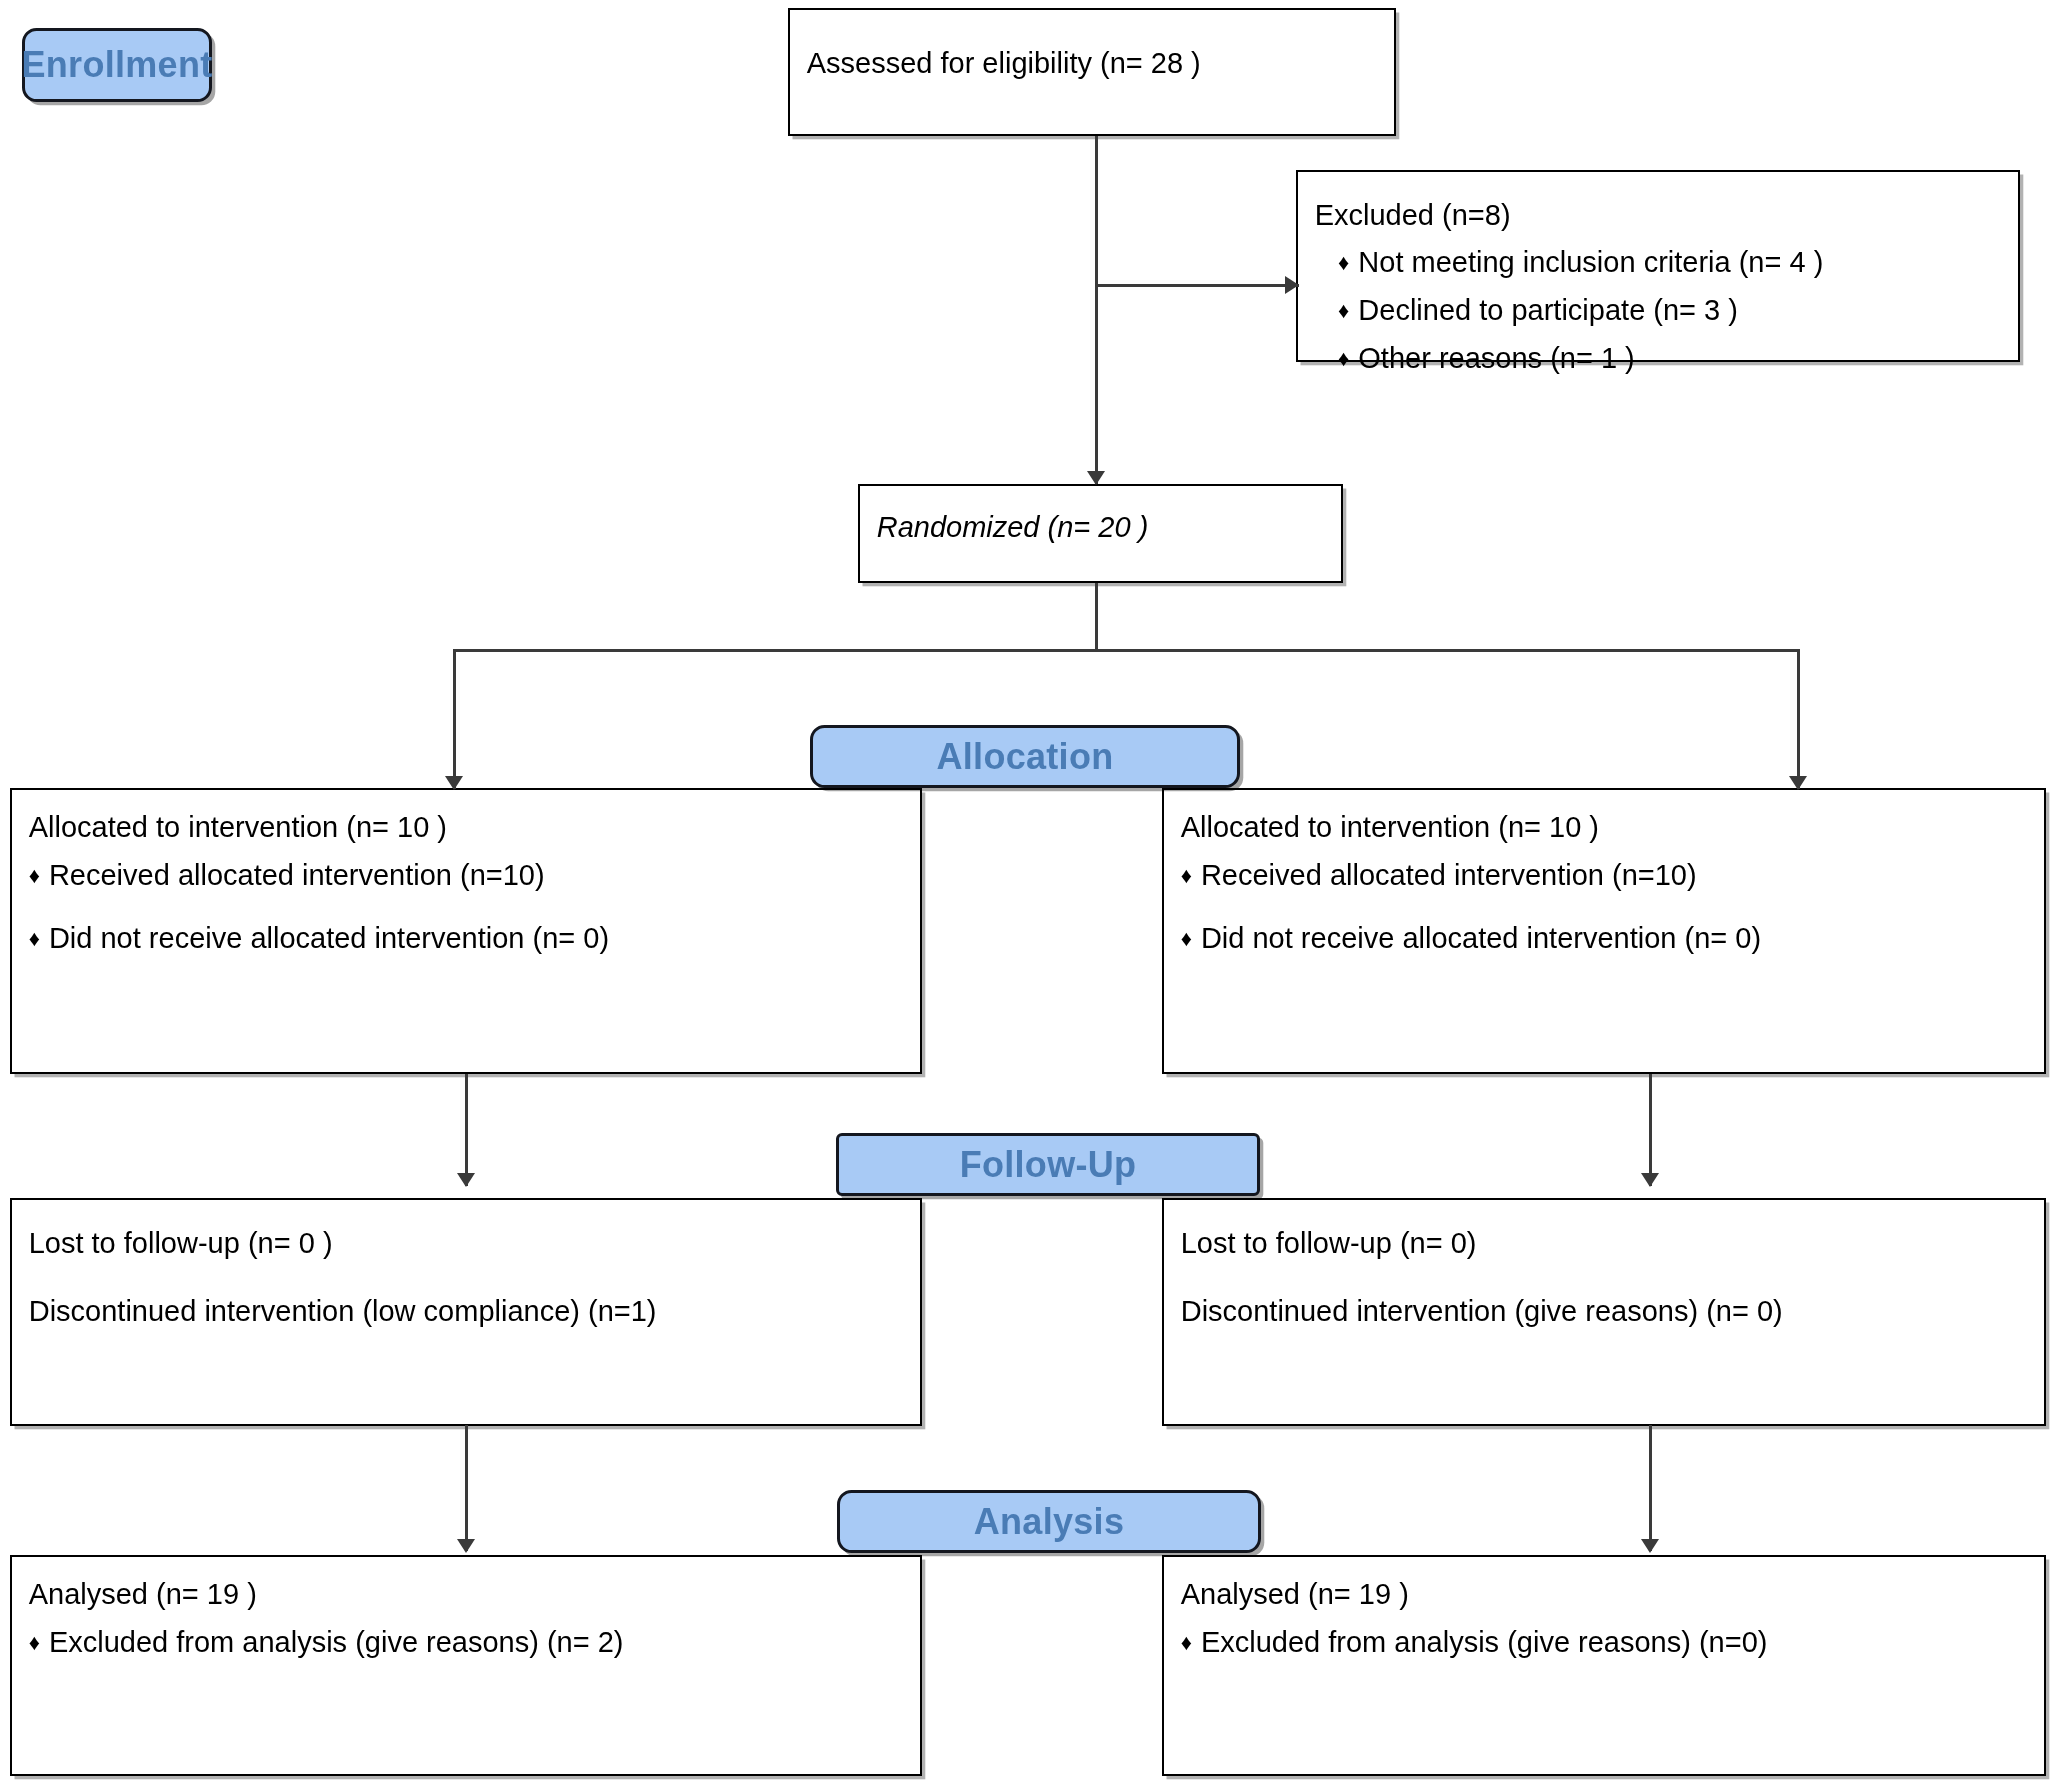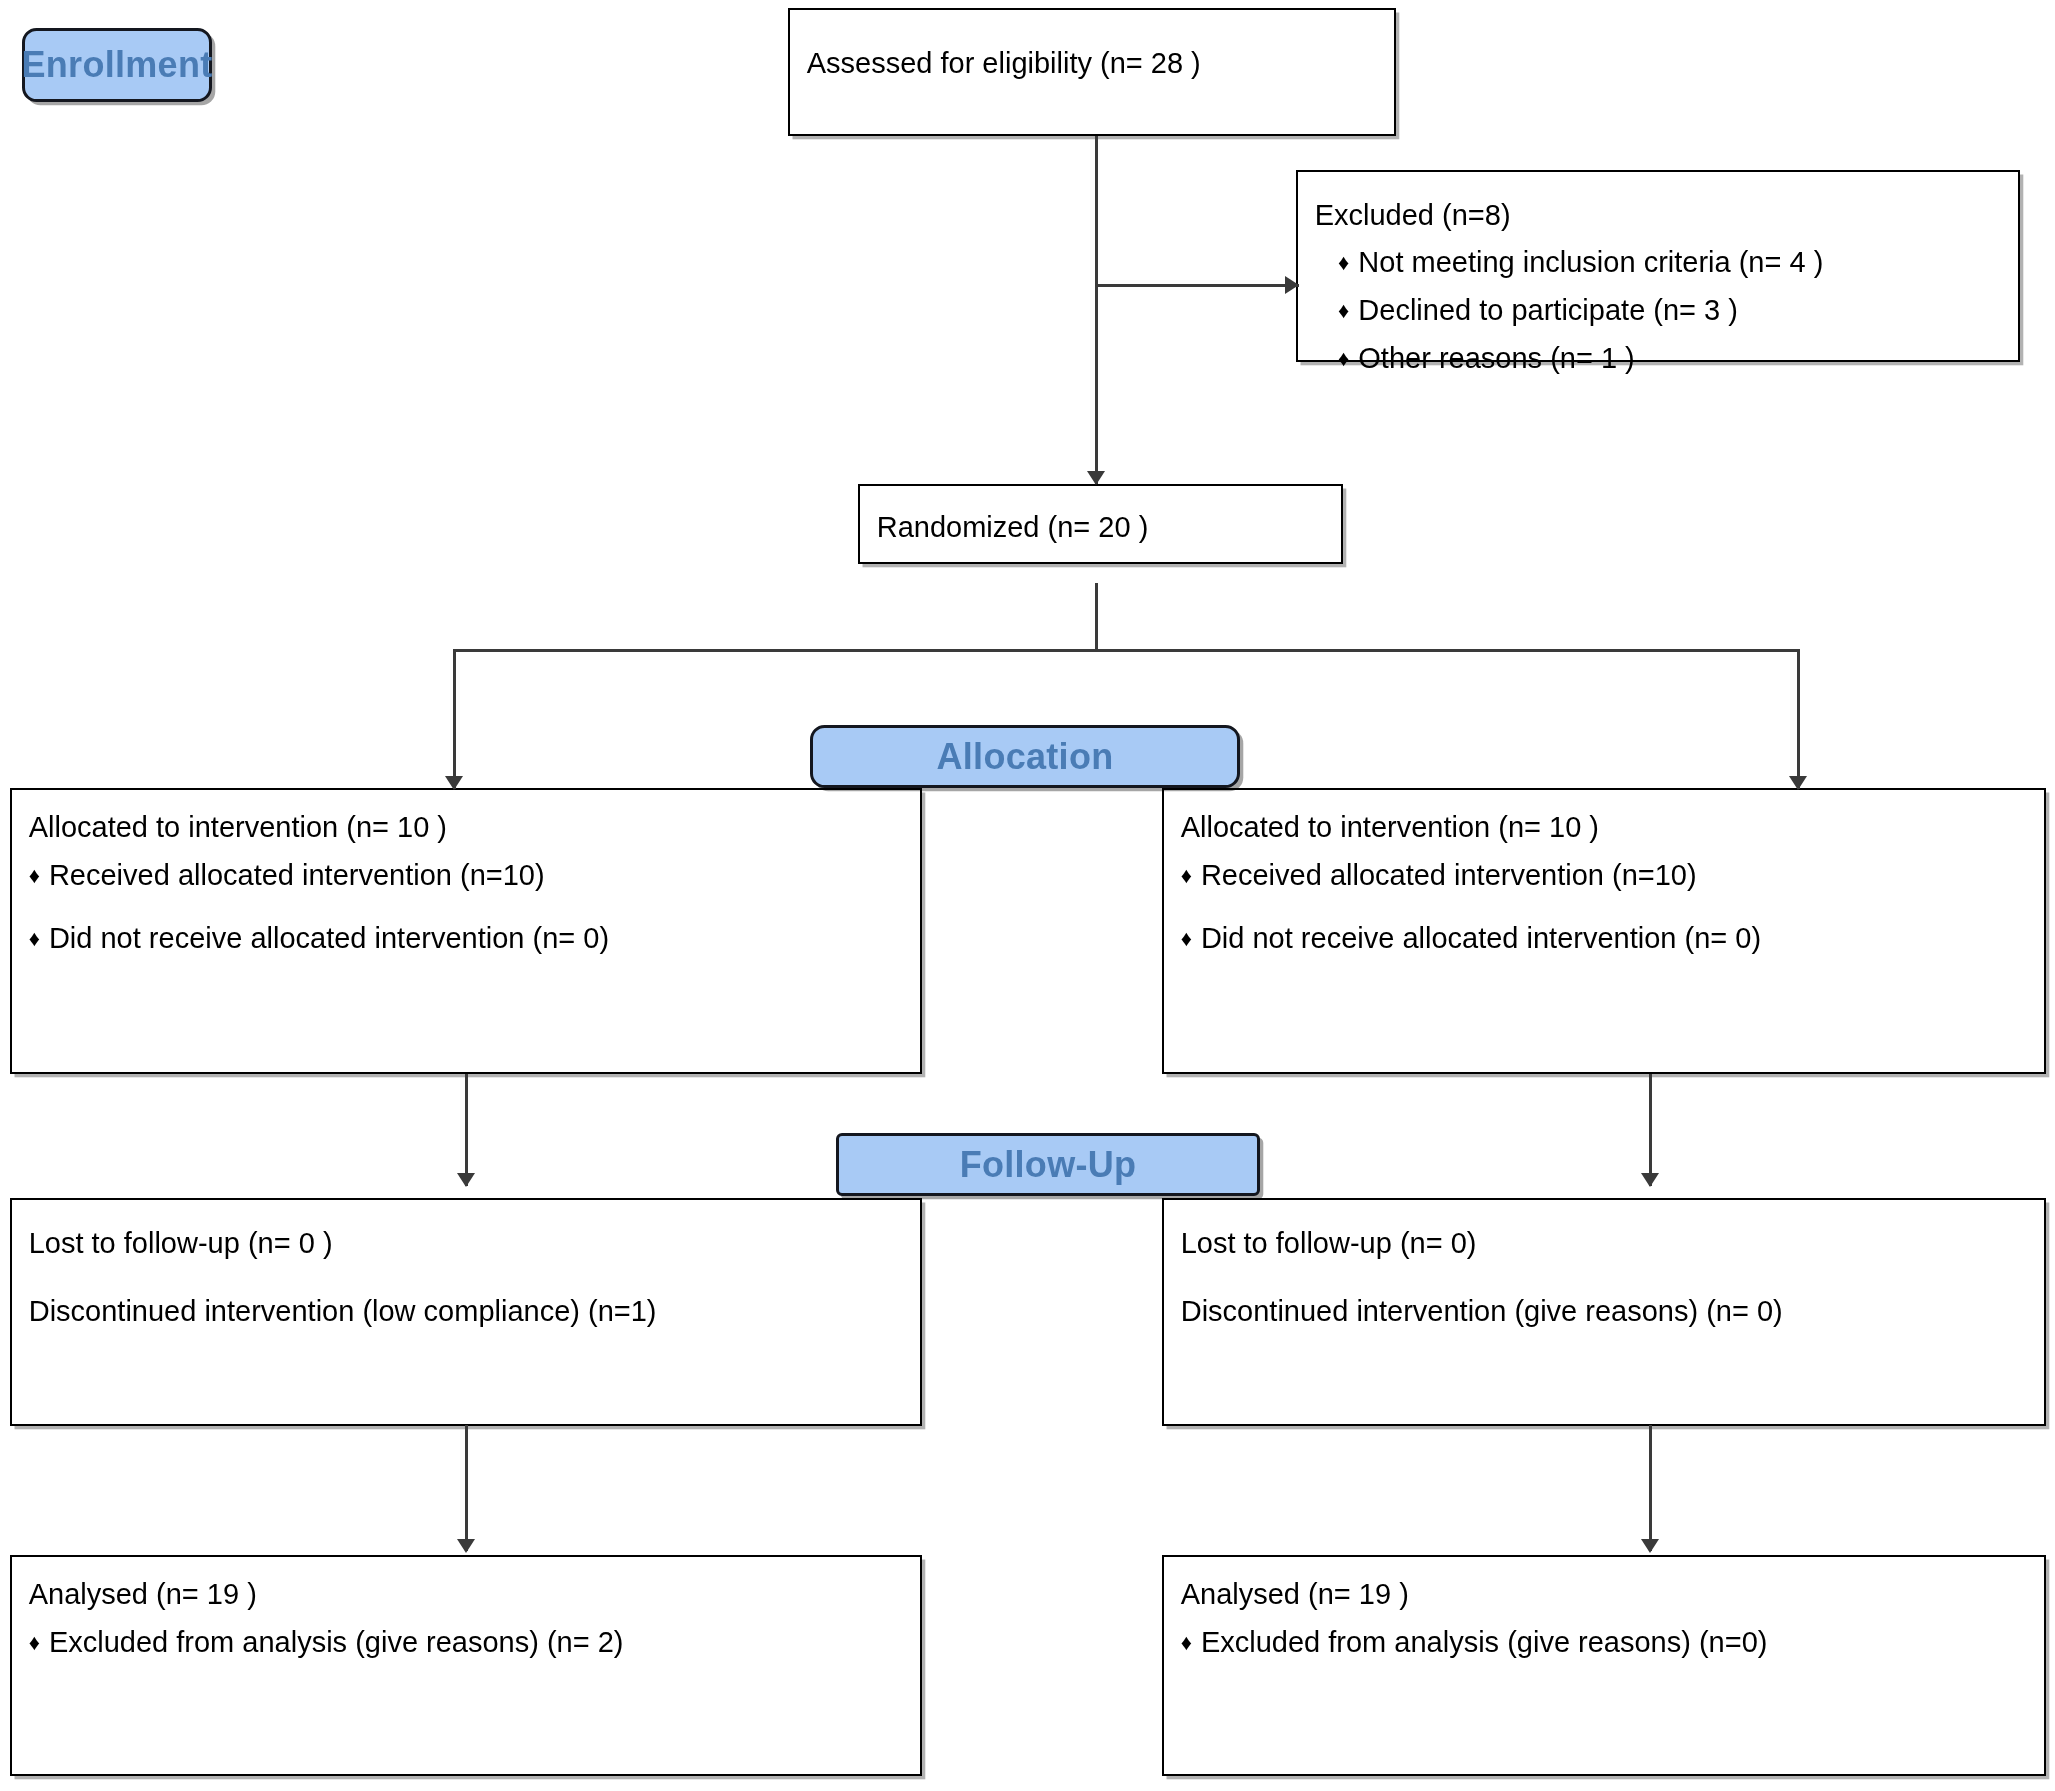--- a/index.html
+++ b/index.html
@@ -138,21 +138,21 @@
         <span class="txt">Declined to participate (n= 3 )</span>
       </div>
       <div class="gap-sm"></div>
       <div class="bullet-row" style="margin-left:23.4px;">
         <span class="bullet-glyph">♦</span>
         <span class="txt">Other reasons (n= 1 )</span>
       </div>
     </div>
   </div>
 
-  <div class="box" style="left:858px; top:484px; width:485px; height:80px;">
+  <div class="box" style="left:858px; top:484px; width:485px; height:99px;font-style:italic;">
     <div class="pad" style="top:23.4px;">
       <div class="txt">Randomized (n= 20 )</div>
     </div>
   </div>
 
   <div class="vline" style="left:1095px; top:583px; width:3.3px; height:67px;"></div>
   <div class="hline" style="left:453px; top:649px; width:1347px; height:3.3px;"></div>
   <div class="vline" style="left:453px; top:649px; width:3.3px; height:140px;"></div>
   <div class="arrow-down" style="left:445px; top:776px;"></div>
   <div class="vline" style="left:1797px; top:649px; width:3.3px; height:140px;"></div>
@@ -217,20 +217,23 @@
       <div class="gap-lg"></div>
       <div class="txt">Discontinued intervention (give reasons) (n= 0)</div>
     </div>
   </div>
 
   <div class="vline" style="left:465px; top:1425px; width:3.3px; height:126px;"></div>
   <div class="arrow-down" style="left:457px; top:1539px;"></div>
   <div class="vline" style="left:1649px; top:1425px; width:3.3px; height:126px;"></div>
   <div class="arrow-down" style="left:1641px; top:1539px;"></div>
 
+  <div class="badge" style="left:837px; top:1490px; width:424px; height:63px;">
+    <span>Analysis</span>
+  </div>
 
   <div class="box" style="left:10px; top:1555px; width:912px; height:221px;">
     <div class="pad" style="top:19px;">
       <div class="txt">Analysed  (n= 19 )</div>
       <div class="gap-sm"></div>
       <div class="bullet-row">
         <span class="bullet-glyph">♦</span>
         <span class="txt">Excluded from analysis (give reasons) (n= 2)</span>
       </div>
     </div>

